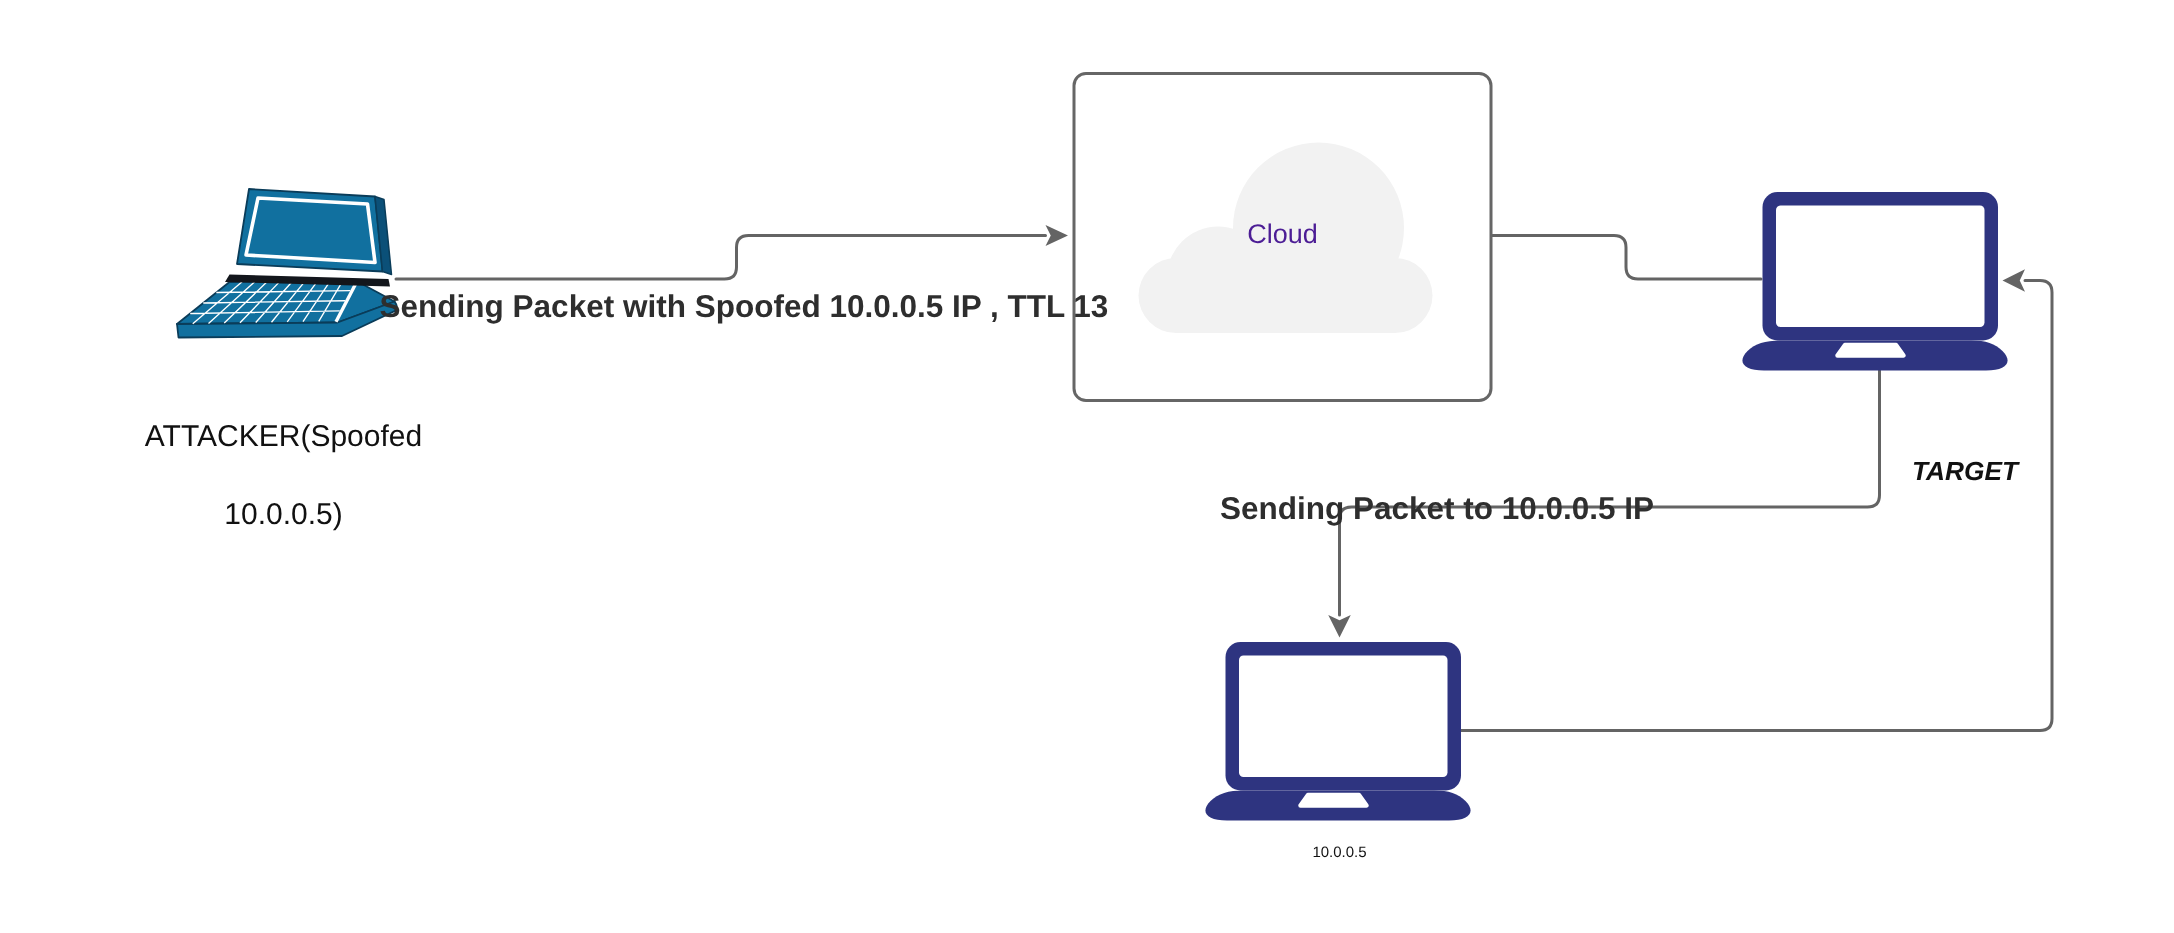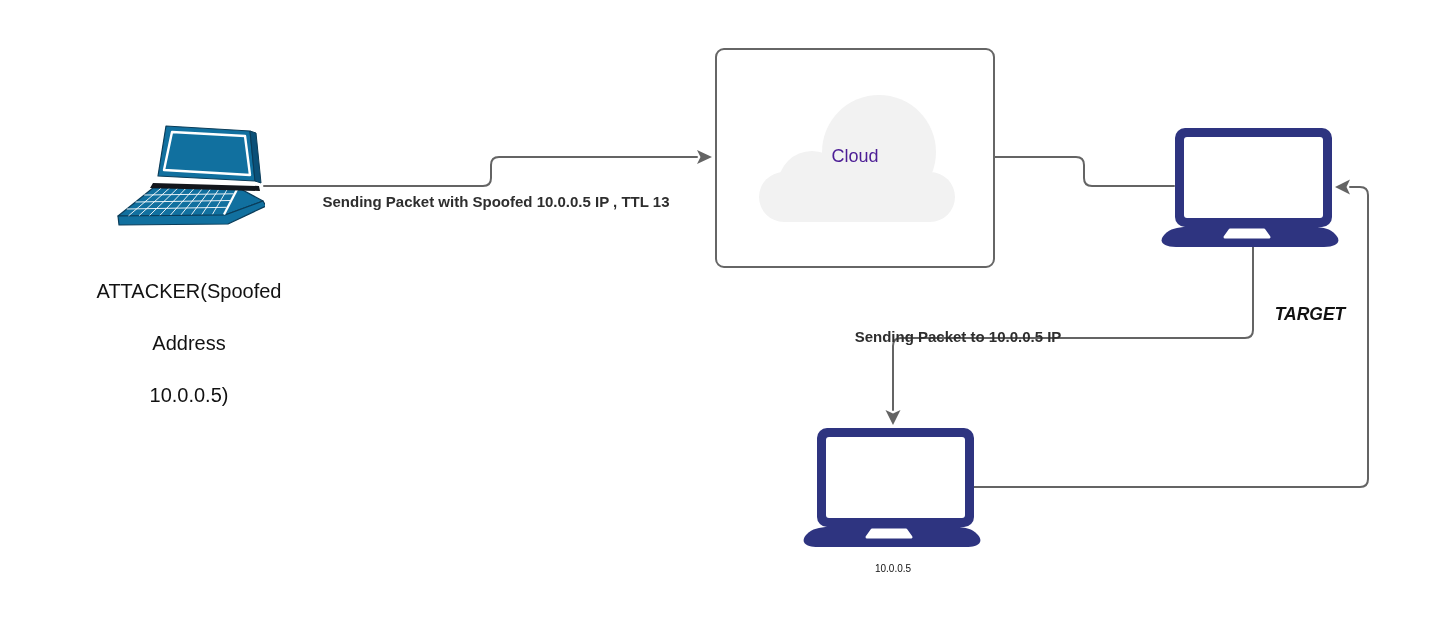--- a/index.html
+++ b/index.html
@@ -19,21 +19,21 @@
     text-align: center;
     color: #111111;
     font-size: 20px;
     line-height: 26px;
     white-space: pre-line;
   }
   .edge-label {
     position: absolute;
     text-align: center;
     font-weight: bold;
-    font-size: 15px;
+    font-size: 21px;
     color: #2e2e2e;
     white-space: nowrap;
   }
   .cloud-box {
     position: absolute;
     left: 715px; top: 48px;
     width: 280px; height: 220px;
     border: 2.5px solid #666666;
     border-radius: 9px;
     background: #ffffff;
@@ -98,21 +98,20 @@
 
       <polygon points="53,2 137,7 142,57 45,52" fill="#11709f" stroke="#0a3c59" stroke-width="1.2" stroke-linejoin="round"></polygon>
 
       <polygon points="137,7 143,9 148,59 142,57" fill="#0b5078" stroke="#0a3c59" stroke-width="1" stroke-linejoin="round"></polygon>
 
       <polygon points="59,8 132,12 137,51 51,46" fill="#11709f" stroke="#ffffff" stroke-width="2.4" stroke-linejoin="round"></polygon>
     </svg>
   </div>
   <div class="node-label" style="left:89px; top:252px; width:200px;">
     <div>ATTACKER(Spoofed</div>
-    <div>Address</div>
     <div>10.0.0.5)</div>
   </div>
 
   <div class="cloud-box">
     <svg width="275" height="215" viewBox="0 0 275 215" style="position:absolute; left:0; top:0;">
       <g fill="#f2f2f2">
         <circle cx="162" cy="102" r="57"></circle>
         <circle cx="95" cy="135" r="34"></circle>
         <rect x="42" y="122" width="196" height="50" rx="25"></rect>
       </g>

